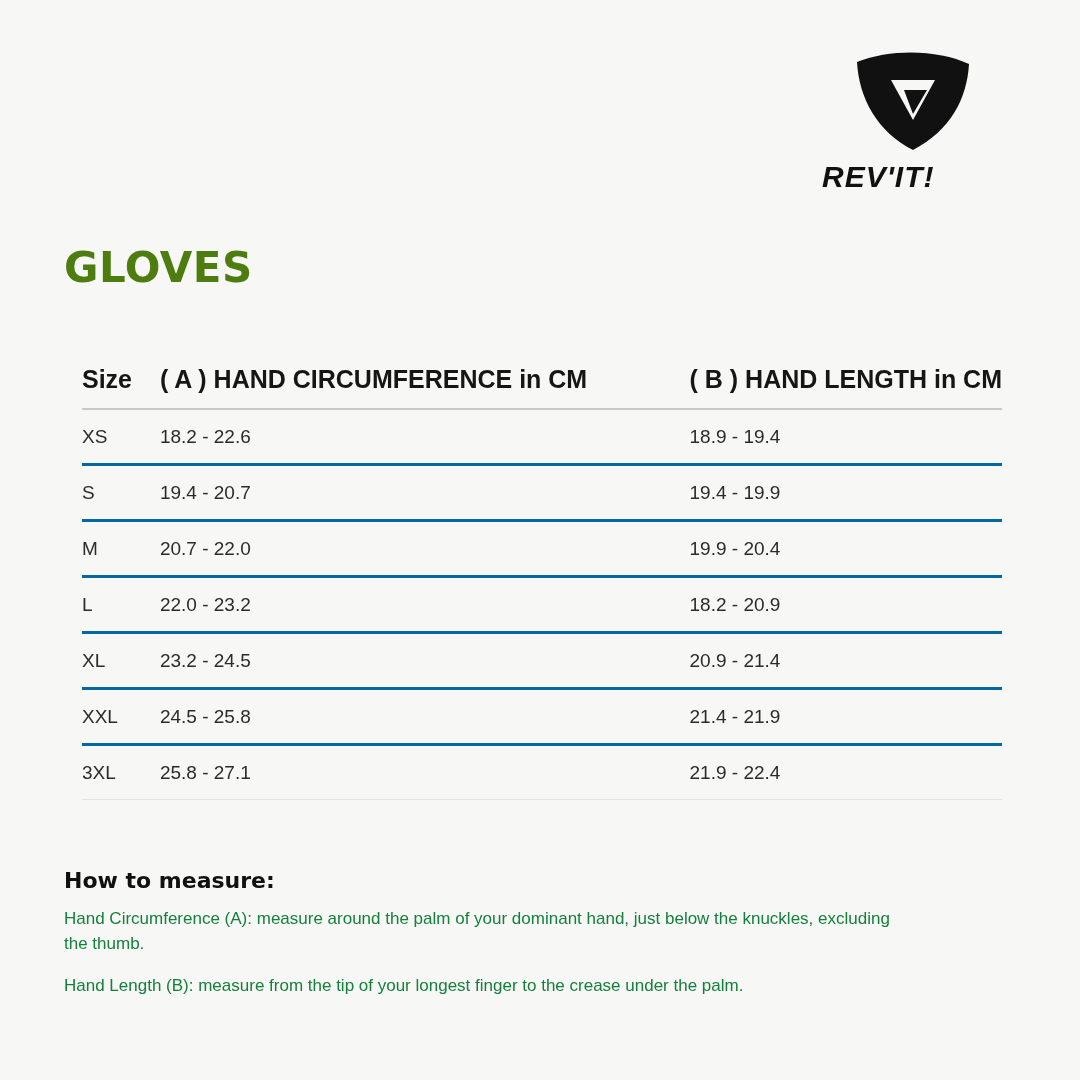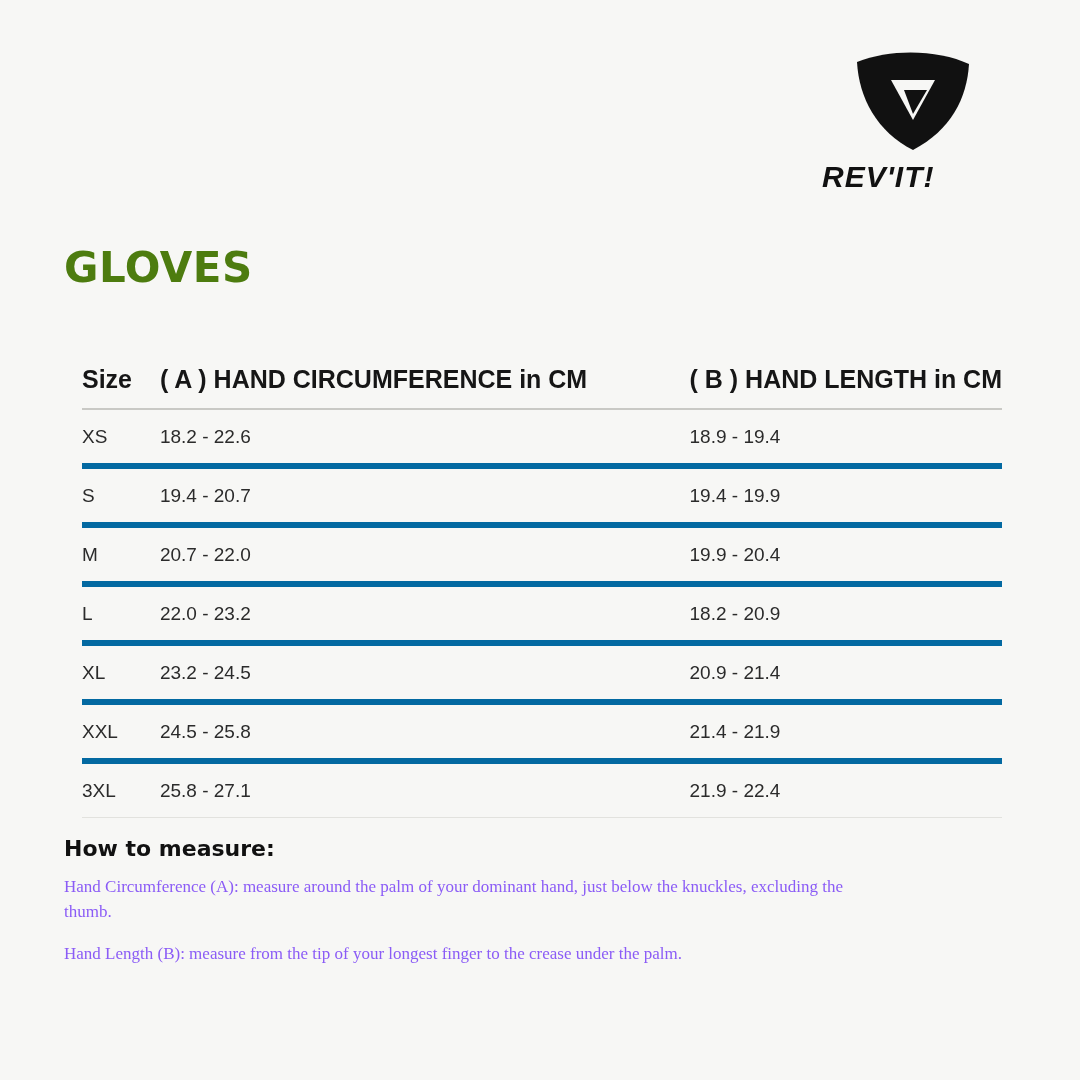--- a/index.html
+++ b/index.html
@@ -68,52 +68,51 @@
     text-align: left;
     font-size: 25px;
     font-weight: bold;
     color: #161616;
     padding: 0 0 14px 0;
     border-bottom: 2px solid #c9c9c5;
     white-space: nowrap;
   }
   table.size-table tbody td {
     padding: 16px 0 15px 0;
-    border-bottom: 6px solid #0369a1;
+    border-bottom: 3px solid #0369a1;
     color: #2b2b2b;
     font-size: 19px;
   }
   table.size-table tbody tr:last-child td {
     border-bottom: 1px solid #e2e2de;
   }
   .col-size { width: 78px; }
   .col-a    { width: 530px; }
   .col-b    { width: auto; }
 
   
   .howto {
     position: absolute;
     left: 64px;
-    top: 836px;
+    top: 868px;
     width: 900px;
   }
   .howto-title {
     font-size: 22px;
     font-weight: bold;
     color: #111111;
     font-family: "DejaVu Sans", sans-serif;
     margin-bottom: 14px;
   }
   .howto-p {
     font-size: 17px;
     line-height: 1.45;
-    color: #8b5cf6;
+    color: #15803d;
     margin: 0 0 18px 0;
     max-width: 830px;
-    font-family: Liberation Serif, serif;
   }
   .howto-p:last-child { margin-bottom: 0; }
 </style>
 </head>
 <body>
 
 <div class="brand">
   <svg class="brand-mark" viewBox="0 0 130 108" aria-hidden="true">
     <path d="M10 16 C45 2, 92 4, 122 18 C120 52, 104 84, 66 104 C30 86, 12 52, 10 16 Z" fill="#111111"></path>
     <path d="M44 34 L88 34 L66 74 Z" fill="#f7f7f5"></path>

